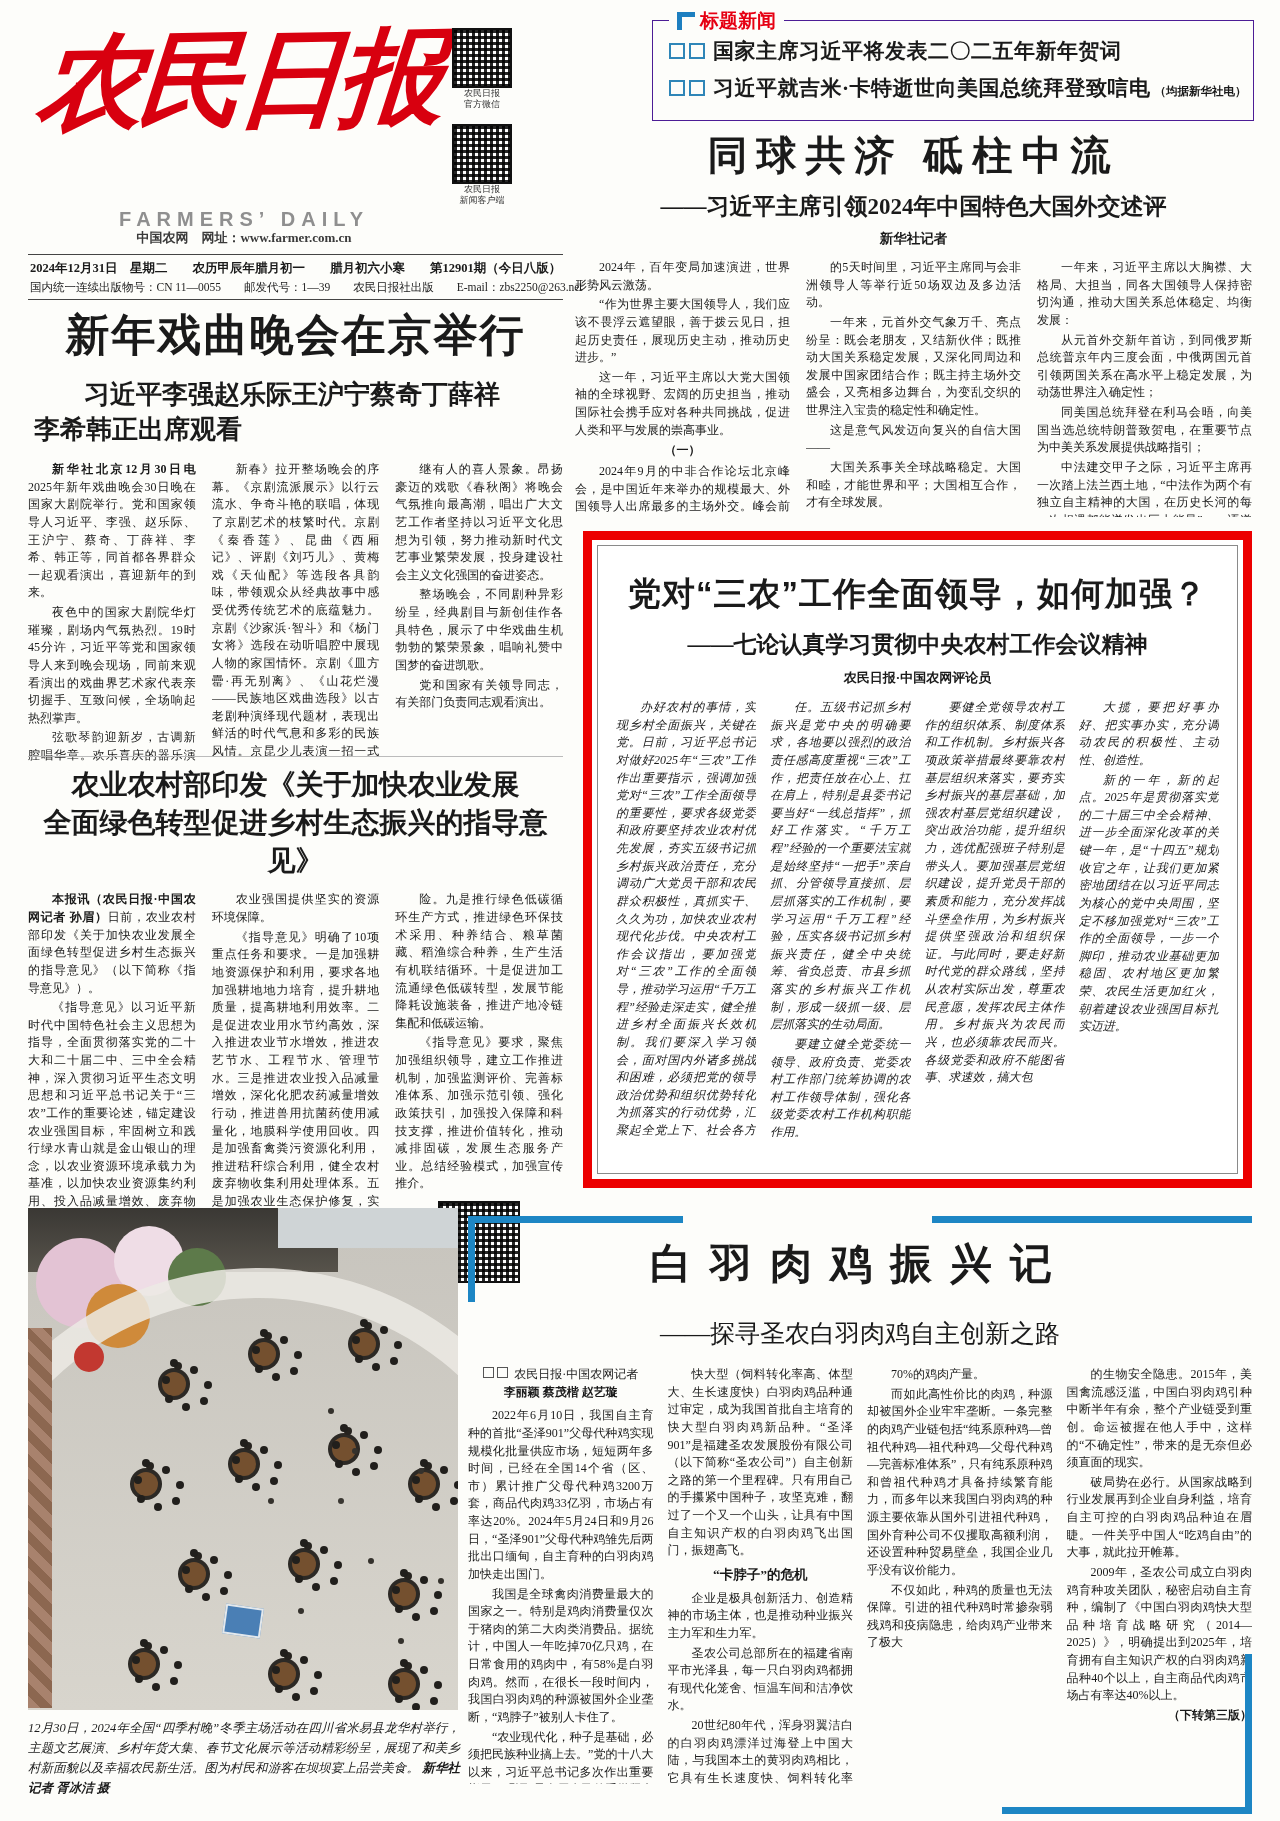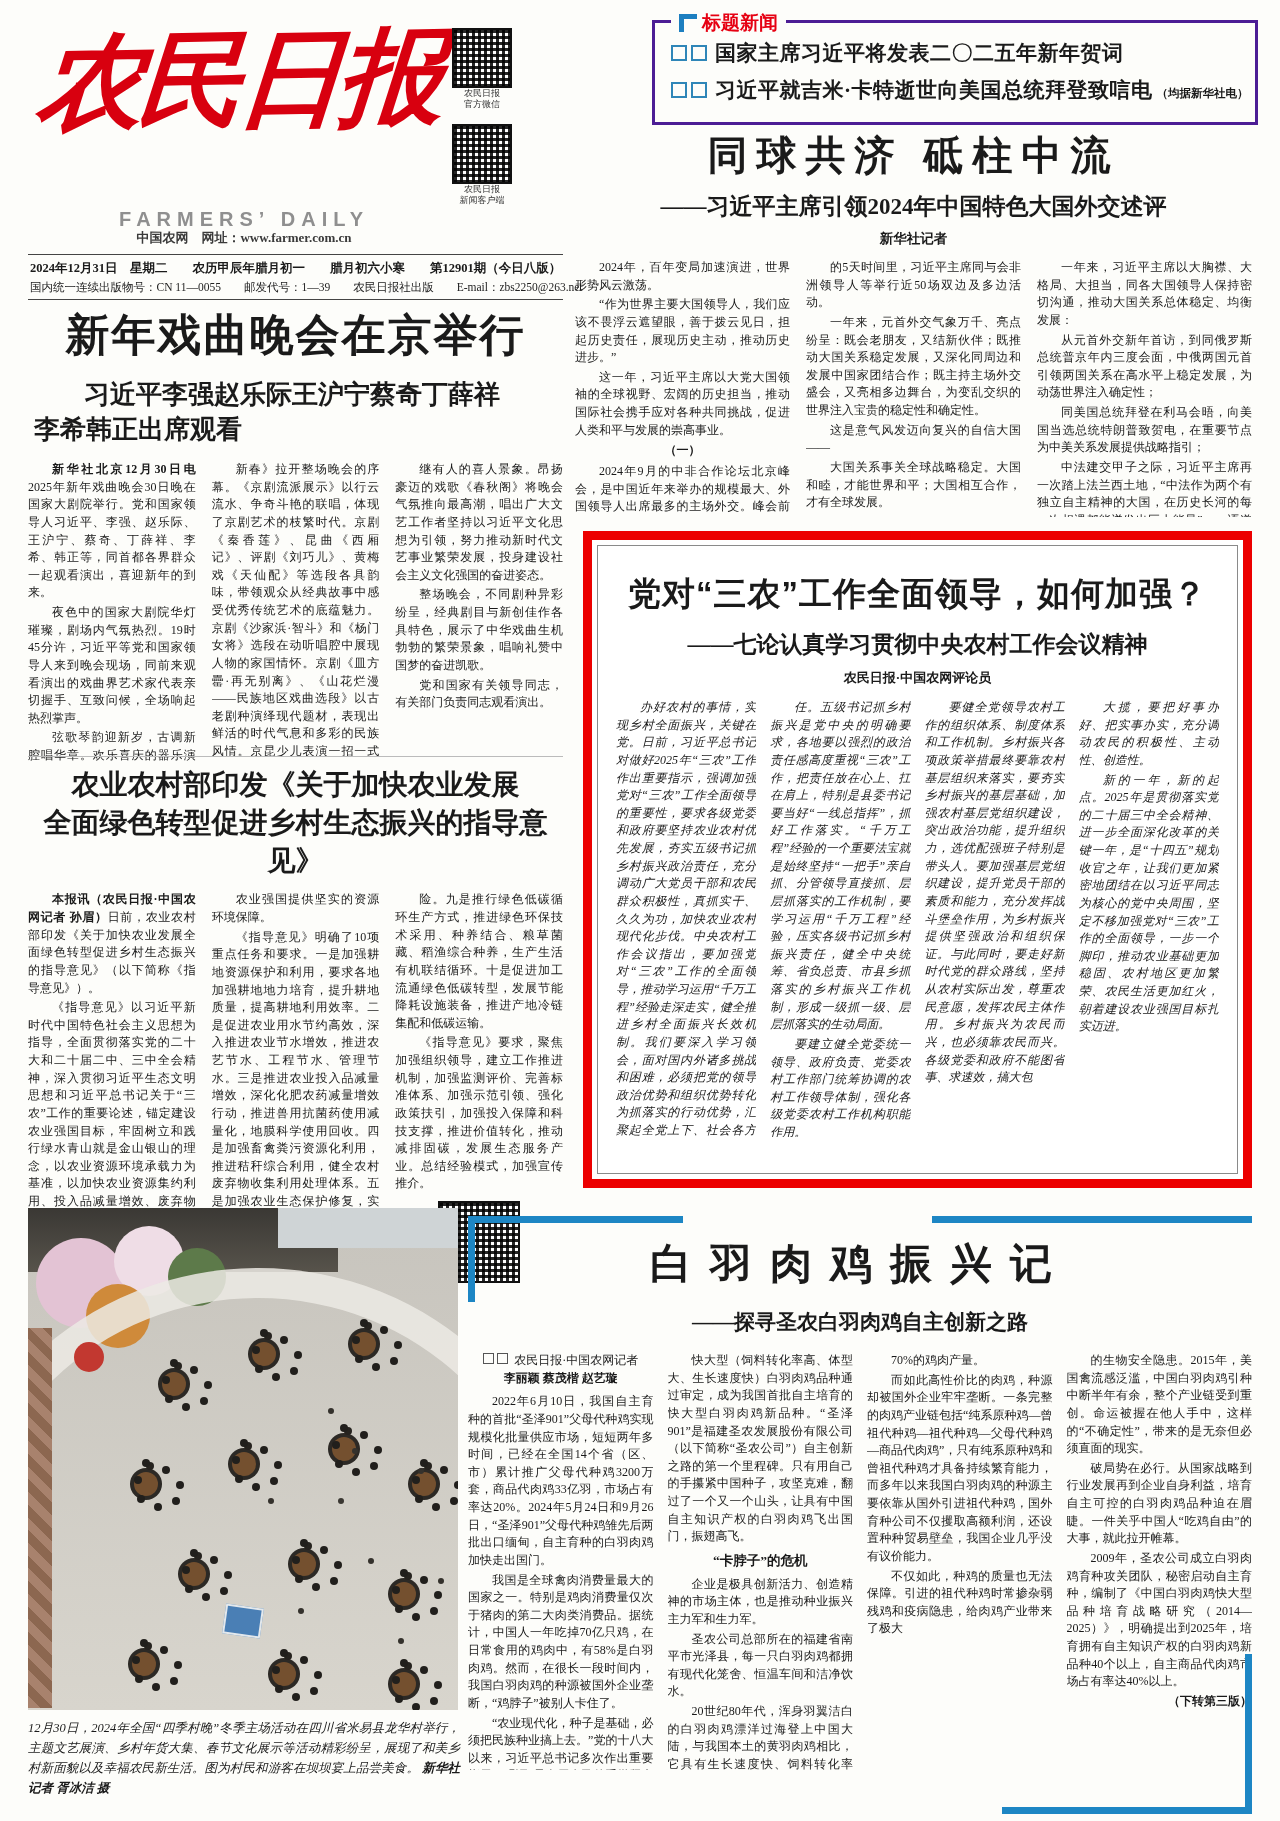--- a/index.html
+++ b/index.html
@@ -17,21 +17,21 @@
       repeating-linear-gradient(90deg,rgba(0,0,0,.85) 0 3px,rgba(255,255,255,0) 3px 6px),
       repeating-linear-gradient(rgba(0,0,0,.85) 0 3px,#fff 3px 6px);}
   .qrlabel{font-size:9px;line-height:1.25;text-align:center;width:70px;margin-left:-5px;color:#333;}
   .en-title{left:28px;top:208px;width:432px;color:#8f8f8f;font-weight:bold;font-size:20px;letter-spacing:6px;}
   .site-line{left:28px;top:229px;width:432px;font-weight:bold;font-size:13px;color:#3a3a3a;}
   .rule{border-top:1px solid #444;height:0;}
   .date-line{left:30px;top:260px;width:530px;font-weight:bold;font-size:12.5px;white-space:nowrap;}
   .pub-line{left:30px;top:280px;width:530px;font-size:11.5px;white-space:nowrap;color:#222;}
 
   
-  .hn-box{left:652px;top:20px;width:600px;height:99px;border:3px solid #4c1d95;}
+  .hn-box{left:652px;top:20px;width:600px;height:99px;border:1px solid #4c1d95;}
   .hn-label{position:absolute;top:-13px;left:16px;background:#fdfdfa;padding:0 8px;display:flex;align-items:center;gap:5px;}
   .hn-icon{width:13px;height:13px;border-top:5px solid #1d7fc0;border-left:5px solid #1d7fc0;display:inline-block;}
   .hn-label-text{color:#e60012;font-weight:bold;font-size:19px;}
   .hn-items{padding:16px 12px 0 16px;}
   .hn-item{margin-bottom:9px;white-space:nowrap;}
   .hn-sq{display:inline-block;width:12px;height:12px;border:2px solid #2f86b8;margin-right:4px;vertical-align:-1px;}
   .hn-text{font-weight:bold;font-size:21px;letter-spacing:.5px;}
   .hn-note{font-size:11.5px;font-weight:bold;}
 
   
@@ -86,21 +86,21 @@
   .ph-dots{position:absolute;width:6px;height:6px;border-radius:50%;background:#34312c;left:300px;top:200px;
       box-shadow:24px 40px #34312c,-60px 90px #34312c,40px 150px #34312c,90px 60px #34312c,
                  -30px 200px #34312c,70px 230px #34312c,10px 90px #3a3732,110px 170px #34312c;}
   .caption{left:28px;top:1718px;width:432px;font-size:12.5px;line-height:1.6;font-style:italic;text-align:justify;}
   .cap-credit{font-weight:bold;font-style:italic;}
 
   
   .chk{left:468px;top:1208px;width:784px;height:606px;}
   .bar{position:absolute;background:#1d86c4;}
   .chk-h1{font-size:42px;font-weight:bold;letter-spacing:18px;margin-top:28px;white-space:nowrap;}
-  .chk-h2{font-size:21px;font-weight:bold;margin-top:16px;}
+  .chk-h2{font-size:25px;font-weight:normal;margin-top:25px;}
   .chk-body{margin-top:16px;height:418px;gap:14px;}
   .rep-block{text-align:center;font-size:12px;margin-bottom:6px;}
   .rep-names{font-weight:bold;}
   .inset-head{text-align:center;font-weight:bold;font-size:13.5px;margin:5px 0;}
   .sq-s{display:inline-block;width:9px;height:9px;border:1.5px solid #555;margin-right:3px;vertical-align:0px;}
 </style>
 </head>
 <body>
 
 <div class="page">
@@ -326,21 +326,21 @@
         <div class="inset-head">“卡脖子”的危机</div>
         <div>
             <p class="para">企业是极具创新活力、创造精神的市场主体，也是推动种业振兴主力军和生力军。</p>
             <p class="para">圣农公司总部所在的福建省南平市光泽县，每一只白羽肉鸡都拥有现代化笼舍、恒温车间和洁净饮水。</p>
             <p class="para">20世纪80年代，浑身羽翼洁白的白羽肉鸡漂洋过海登上中国大陆，与我国本土的黄羽肉鸡相比，它具有生长速度快、饲料转化率高、产肉量多等特点，40天左右即可出栏，因此也更加适合工业模式化生产。凭借这些优势，白羽肉鸡迅速占据了全国约</p>
           </div>
       </div>
       <div>
           <div>
             <p class="para">70%的鸡肉产量。</p>
-            <p class="para">而如此高性价比的肉鸡，种源却被国外企业牢牢垄断。一条完整的肉鸡产业链包括“纯系原种鸡—曾祖代种鸡—祖代种鸡—父母代种鸡—商品代肉鸡”，只有纯系原种鸡和曾祖代种鸡才具备持续繁育能力，而多年以来我国白羽肉鸡的种源主要依靠从国外引进祖代种鸡，国外育种公司不仅攫取高额利润，还设置种种贸易壁垒，我国企业几乎没有议价能力。</p>
+            <p class="para">而如此高性价比的肉鸡，种源却被国外企业牢牢垄断。一条完整的肉鸡产业链包括“纯系原种鸡—曾祖代种鸡—祖代种鸡—父母代种鸡—完善标准体系”，只有纯系原种鸡和曾祖代种鸡才具备持续繁育能力，而多年以来我国白羽肉鸡的种源主要依靠从国外引进祖代种鸡，国外育种公司不仅攫取高额利润，还设置种种贸易壁垒，我国企业几乎没有议价能力。</p>
             <p class="para">不仅如此，种鸡的质量也无法保障。引进的祖代种鸡时常掺杂弱残鸡和疫病隐患，给肉鸡产业带来了极大</p>
           </div>
         </div>
       <div>
         <div>
             <p class="para">的生物安全隐患。2015年，美国禽流感泛滥，中国白羽肉鸡引种中断半年有余，整个产业链受到重创。命运被握在他人手中，这样的“不确定性”，带来的是无奈但必须直面的现实。</p>
             <p class="para">破局势在必行。从国家战略到行业发展再到企业自身利益，培育自主可控的白羽肉鸡品种迫在眉睫。一件关乎中国人“吃鸡自由”的大事，就此拉开帷幕。</p>
             <p class="para">2009年，圣农公司成立白羽肉鸡育种攻关团队，秘密启动自主育种，编制了《中国白羽肉鸡快大型品种培育战略研究（2014—2025）》，明确提出到2025年，培育拥有自主知识产权的白羽肉鸡新品种40个以上，自主商品代肉鸡市场占有率达40%以上。</p>
           </div>
         <div class="turn-note">（下转第三版）</div>

